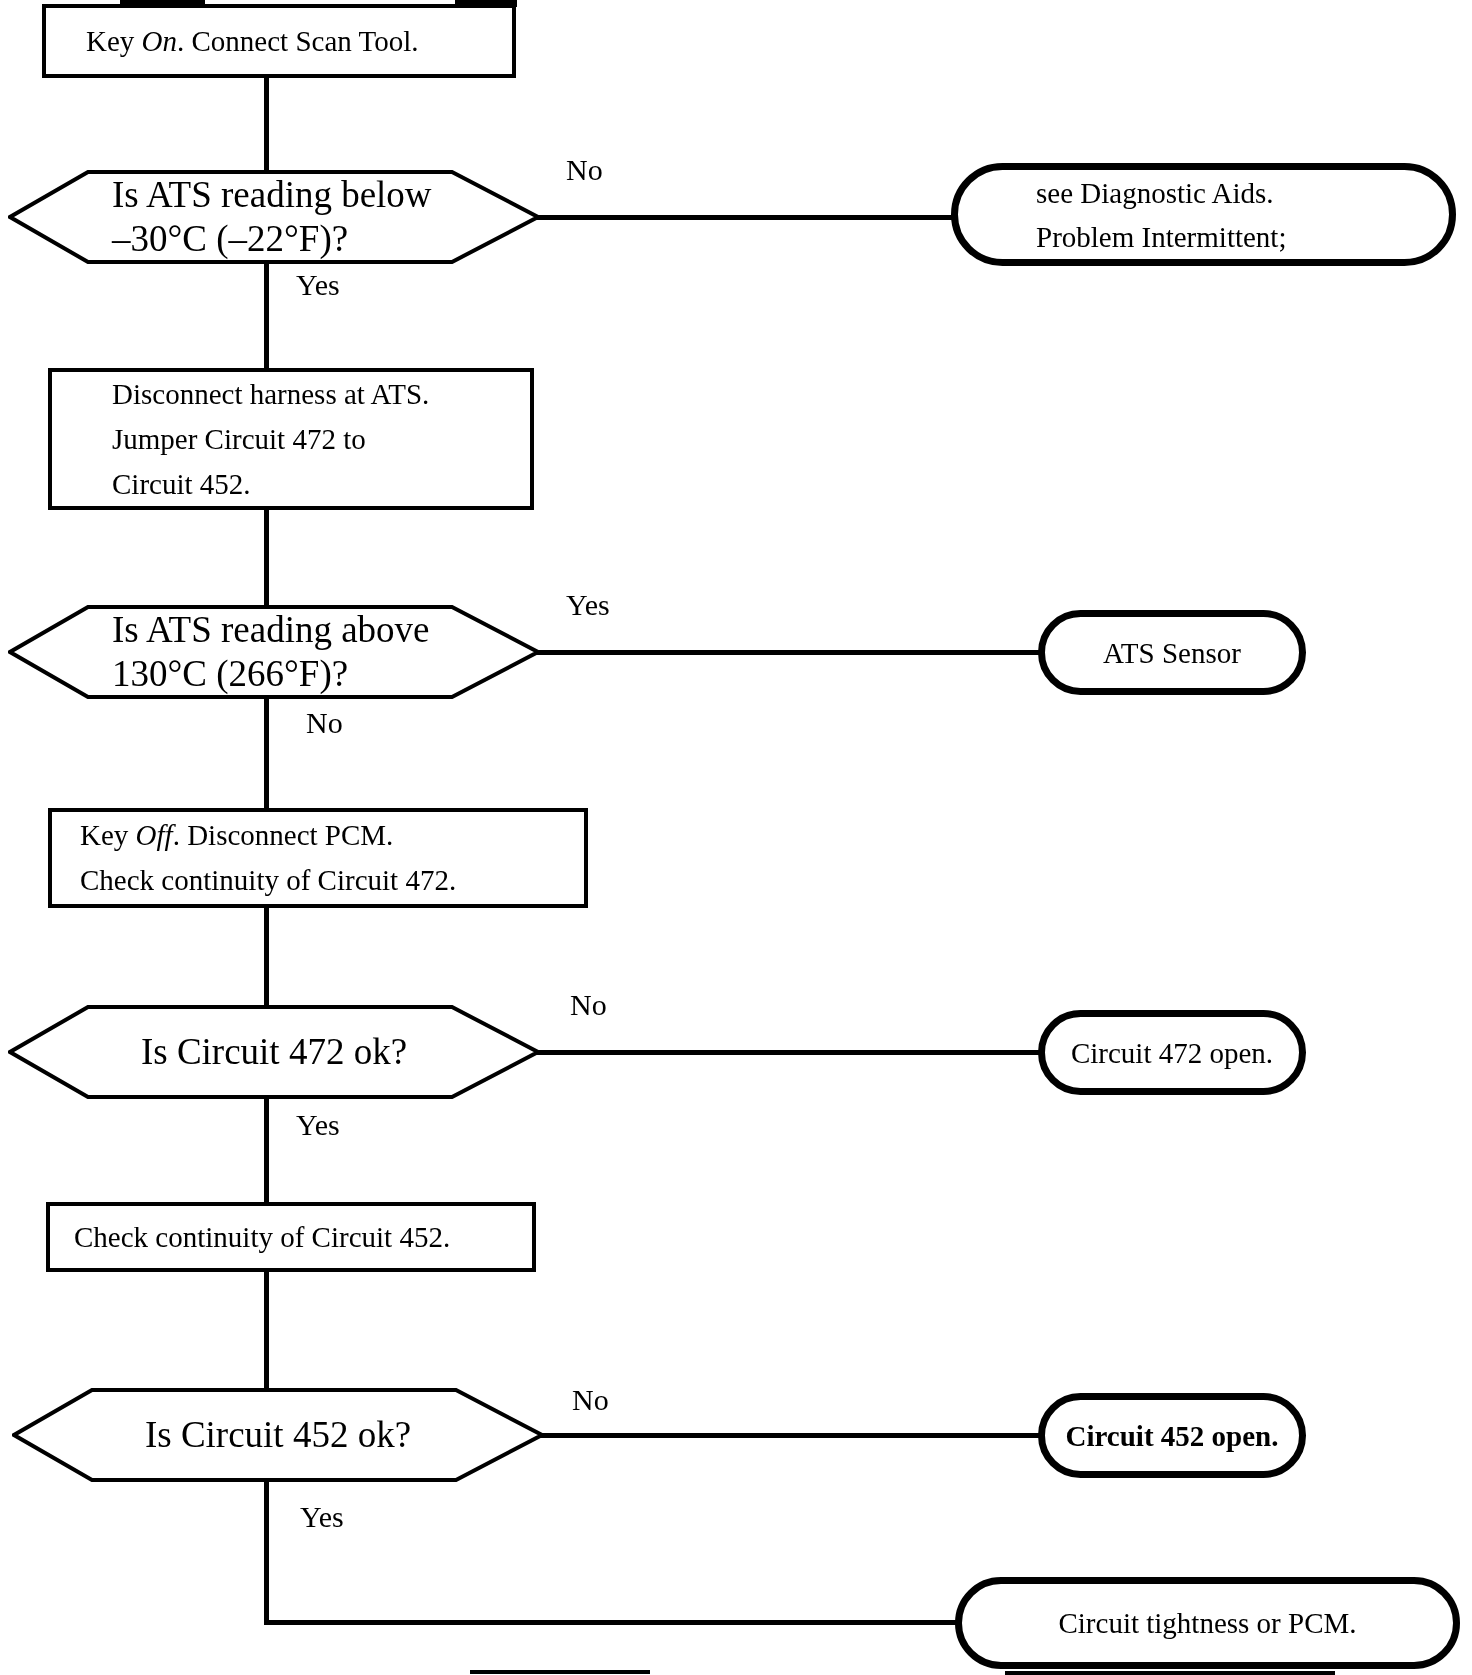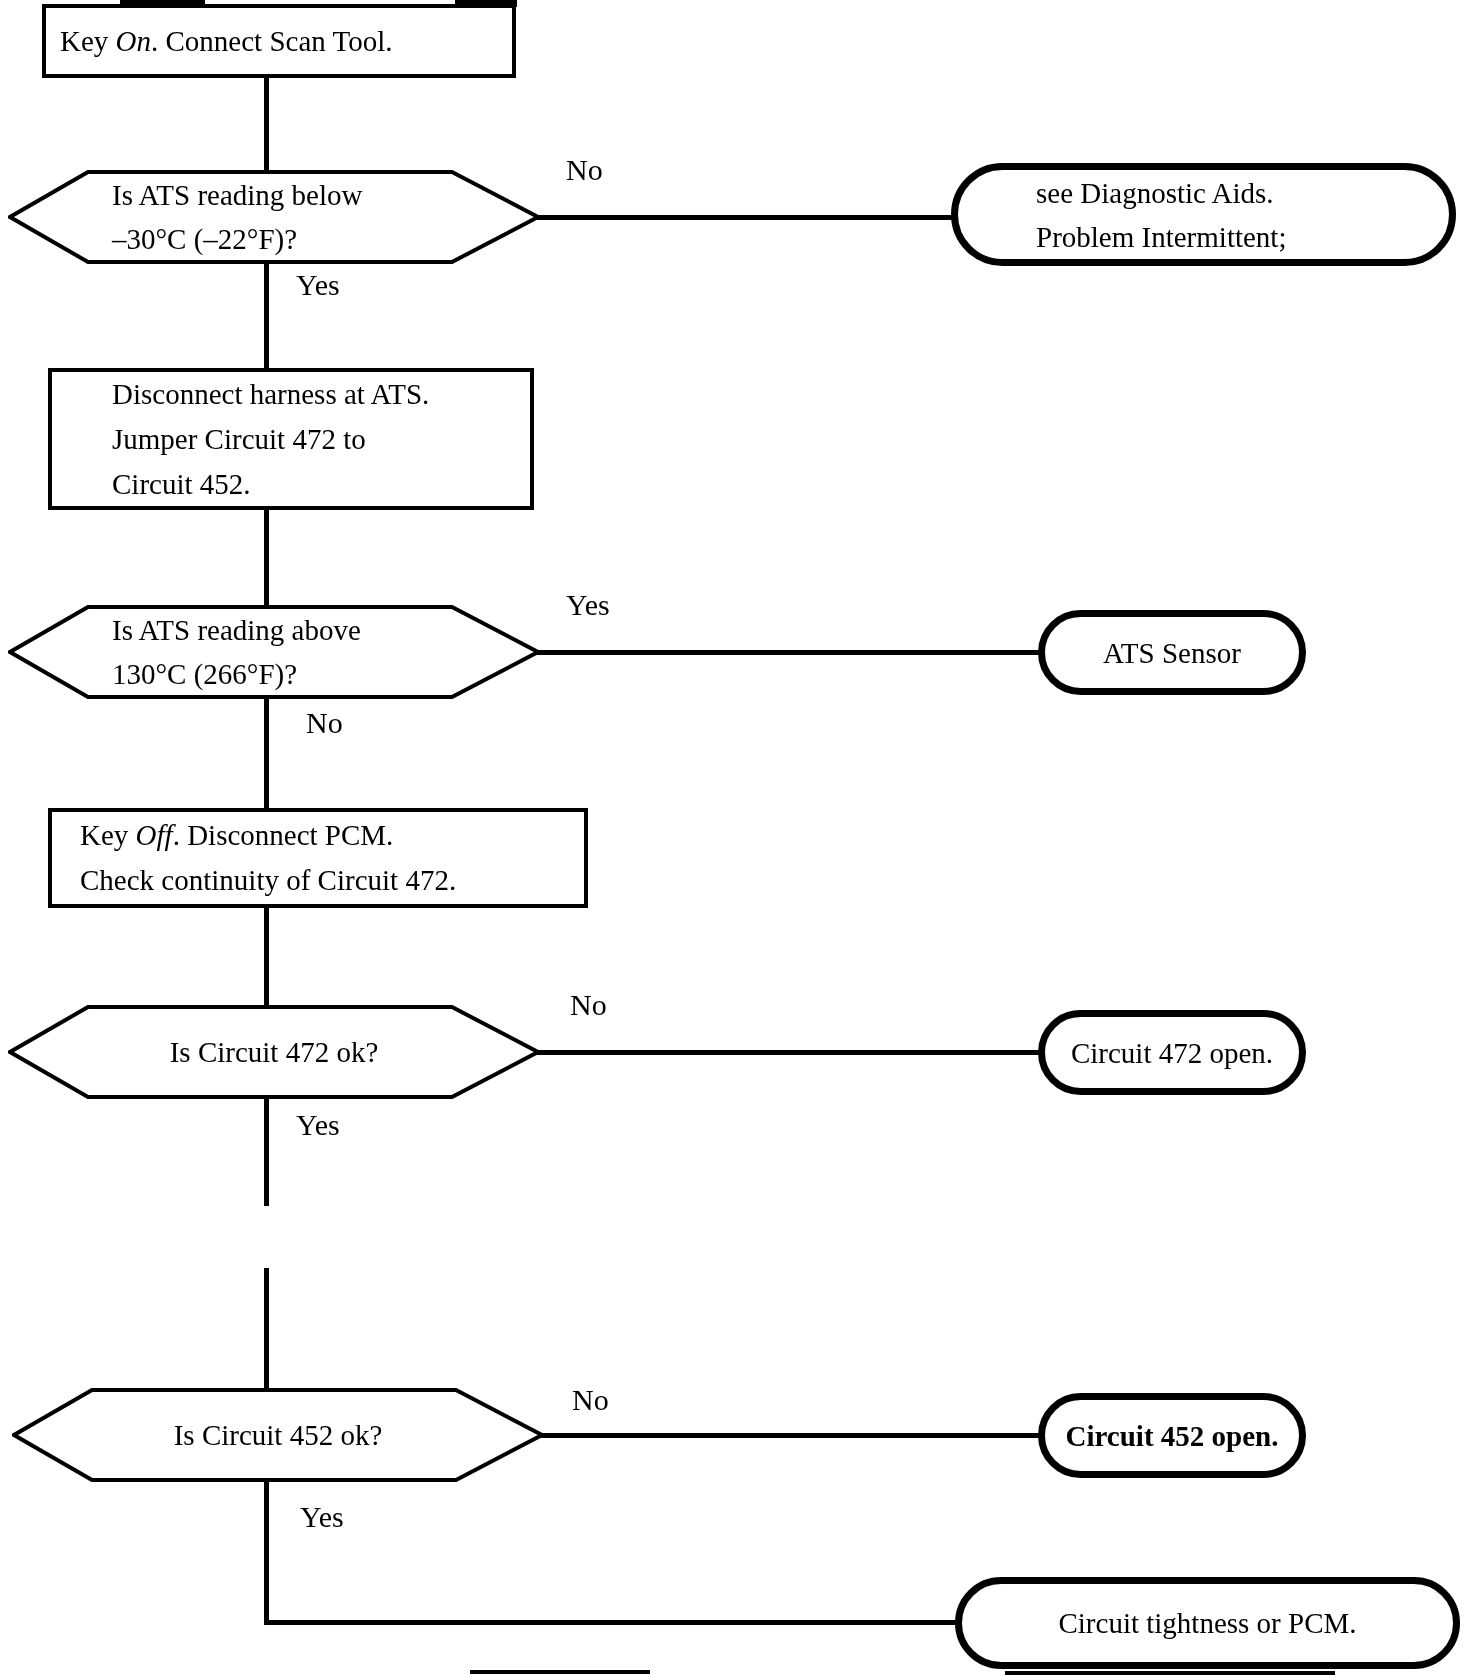--- a/index.html
+++ b/index.html
@@ -15,21 +15,21 @@
   .rect{border:4px solid #000;display:flex;flex-direction:column;justify-content:center;}
   .rect .tline{line-height:45px;font-size:29px;white-space:nowrap;}
   .pill{border:7px solid #000;display:flex;flex-direction:column;justify-content:center;}
   .pill .tline{line-height:44px;font-size:29px;white-space:nowrap;}
   .pill.centered{align-items:center;}
   .hex{background:transparent;}
   .hex svg{position:absolute;left:0;top:0;width:100%;height:100%;}
   .hex .htext{
     position:absolute;left:0;top:0;width:100%;height:100%;
     display:flex;flex-direction:column;justify-content:center;
-    font-size:29px;line-height:44px;white-space:nowrap;
+    font-size:37px;line-height:44px;white-space:nowrap;
   }
   .hex .htext.centered{align-items:center;}
   .line{position:absolute;background:#000;}
   .blabel{position:absolute;font-size:30px;line-height:30px;white-space:nowrap;}
   .it{font-style:italic;}
   .artifact{position:absolute;background:#000;}
 </style>
 </head>
 <body>
 
@@ -47,21 +47,21 @@
   <div class="line" style="left:536px;top:650px;width:504px;height:5px;"></div>
   <div class="line" style="left:264px;top:695px;width:5px;height:117px;"></div>
   <div class="line" style="left:264px;top:904px;width:5px;height:104px;"></div>
   <div class="line" style="left:536px;top:1050px;width:504px;height:5px;"></div>
   <div class="line" style="left:264px;top:1095px;width:5px;height:111px;"></div>
   <div class="line" style="left:264px;top:1268px;width:5px;height:124px;"></div>
   <div class="line" style="left:536px;top:1433px;width:504px;height:5px;"></div>
   <div class="line" style="left:264px;top:1478px;width:5px;height:147px;"></div>
   <div class="line" style="left:264px;top:1620px;width:696px;height:5px;"></div>
 
-  <div class="node rect" style="left:42px;top:4px;width:474px;height:74px;padding-left:14px;">
+  <div class="node rect" style="left:42px;top:4px;width:474px;height:74px;padding-left:40px;">
     <div class="tline"><span>Key </span><span class="it">On</span><span>. Connect Scan Tool.</span></div>
   </div>
 
   <div class="node hex" style="left:8px;top:170px;width:532px;height:94px;">
     <svg viewBox="0 0 532 94" preserveAspectRatio="none">
       <polygon points="80,2 444,2 530,47 444,92 80,92 2,47" fill="#ffffff" stroke="#000000" stroke-width="4"></polygon>
     </svg>
     <div class="htext" style="padding-left:104px;">
       <div>Is ATS reading below</div>
       <div>–30°C (–22°F)?</div>
@@ -110,20 +110,23 @@
       <div>Is Circuit 472 ok?</div>
     </div>
   </div>
   <div class="blabel" style="left:570px;top:990px;">No</div>
   <div class="blabel" style="left:296px;top:1110px;">Yes</div>
 
   <div class="node pill centered" style="left:1038px;top:1010px;width:268px;height:85px;border-radius:43px;">
     <div class="tline">Circuit 472 open.</div>
   </div>
 
+  <div class="node rect" style="left:46px;top:1202px;width:490px;height:70px;padding-left:24px;">
+    <div class="tline">Check continuity of Circuit 452.</div>
+  </div>
 
   <div class="node hex" style="left:12px;top:1388px;width:532px;height:94px;">
     <svg viewBox="0 0 532 94" preserveAspectRatio="none">
       <polygon points="80,2 444,2 530,47 444,92 80,92 2,47" fill="#ffffff" stroke="#000000" stroke-width="4"></polygon>
     </svg>
     <div class="htext centered">
       <div>Is Circuit 452 ok?</div>
     </div>
   </div>
   <div class="blabel" style="left:572px;top:1385px;">No</div>

